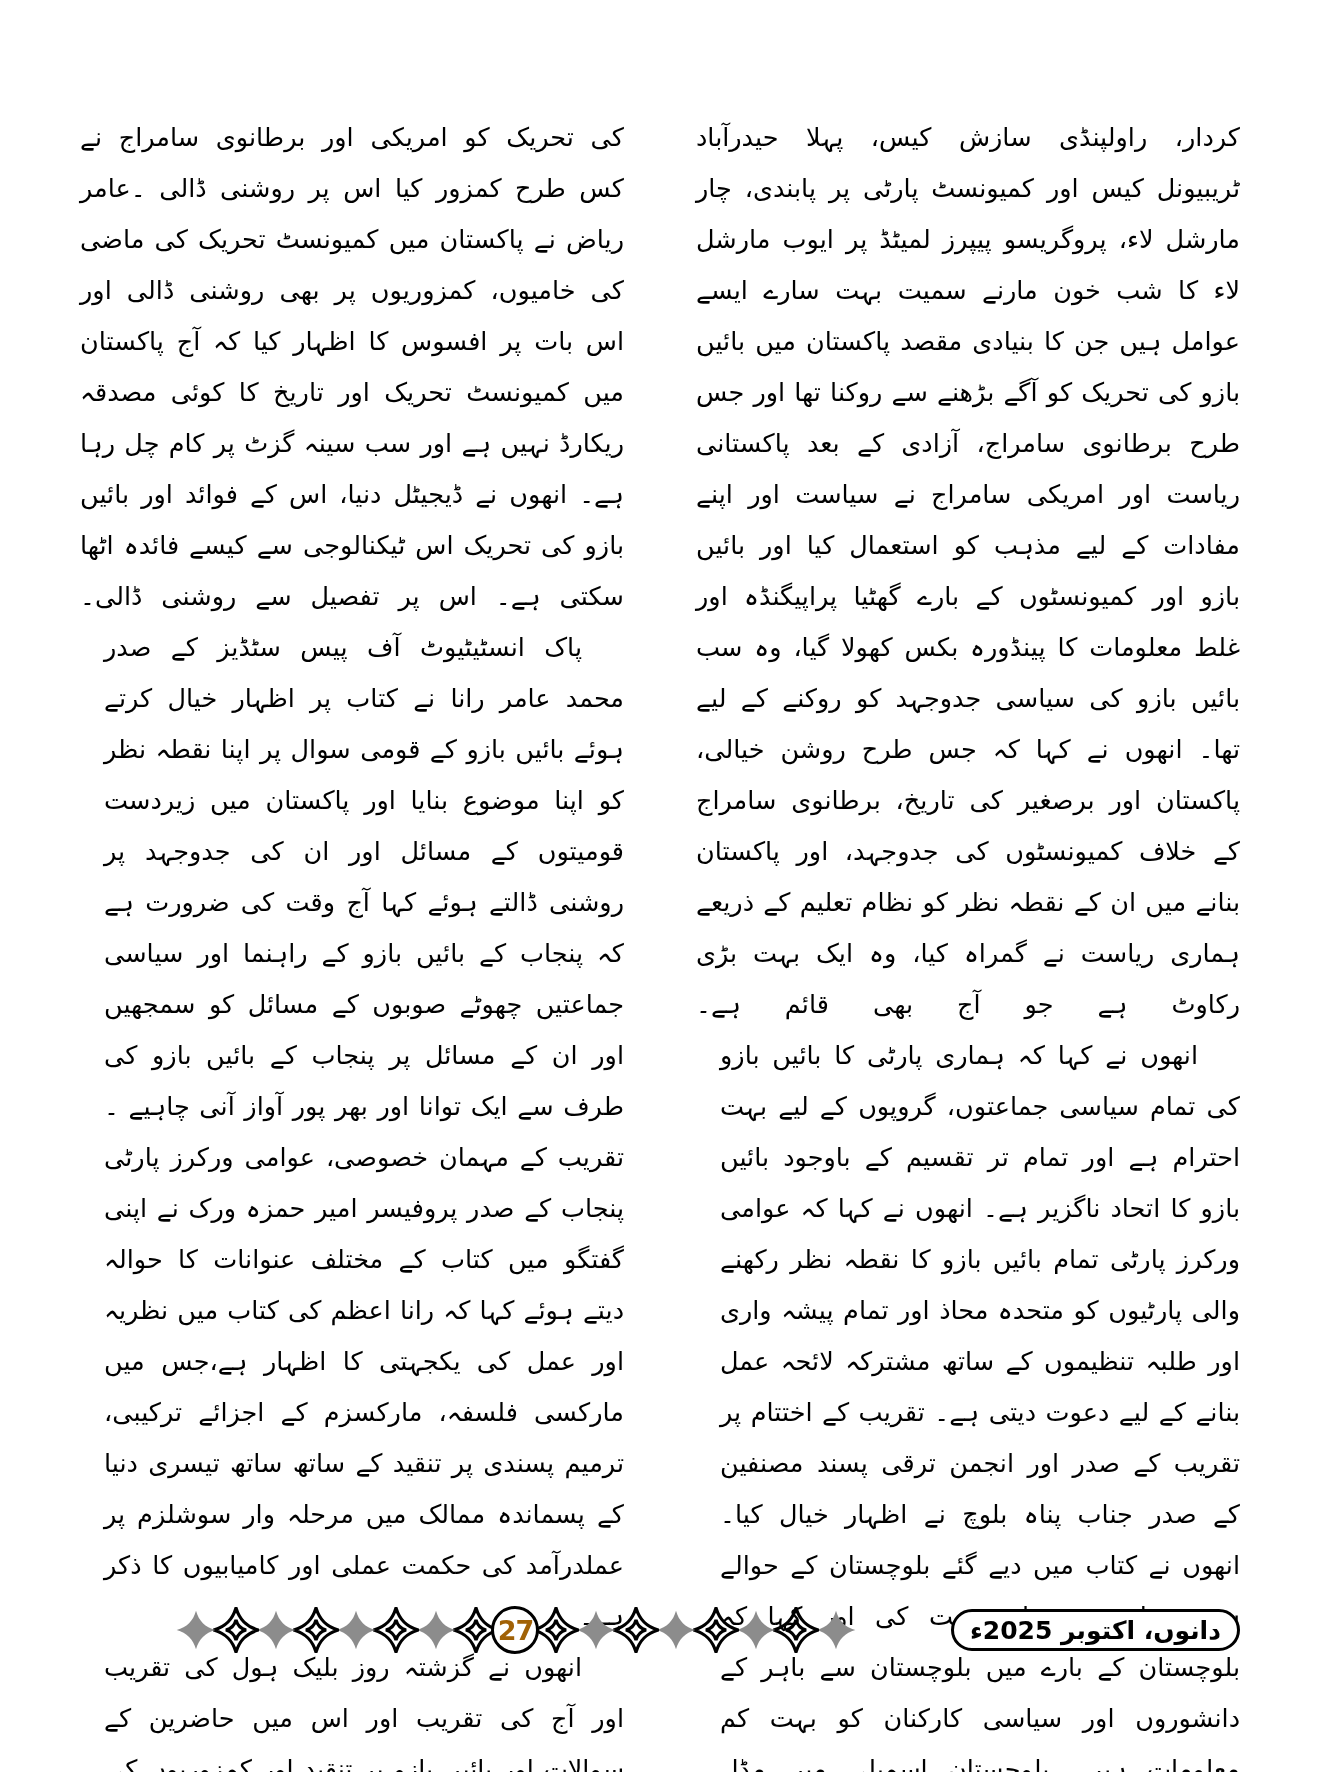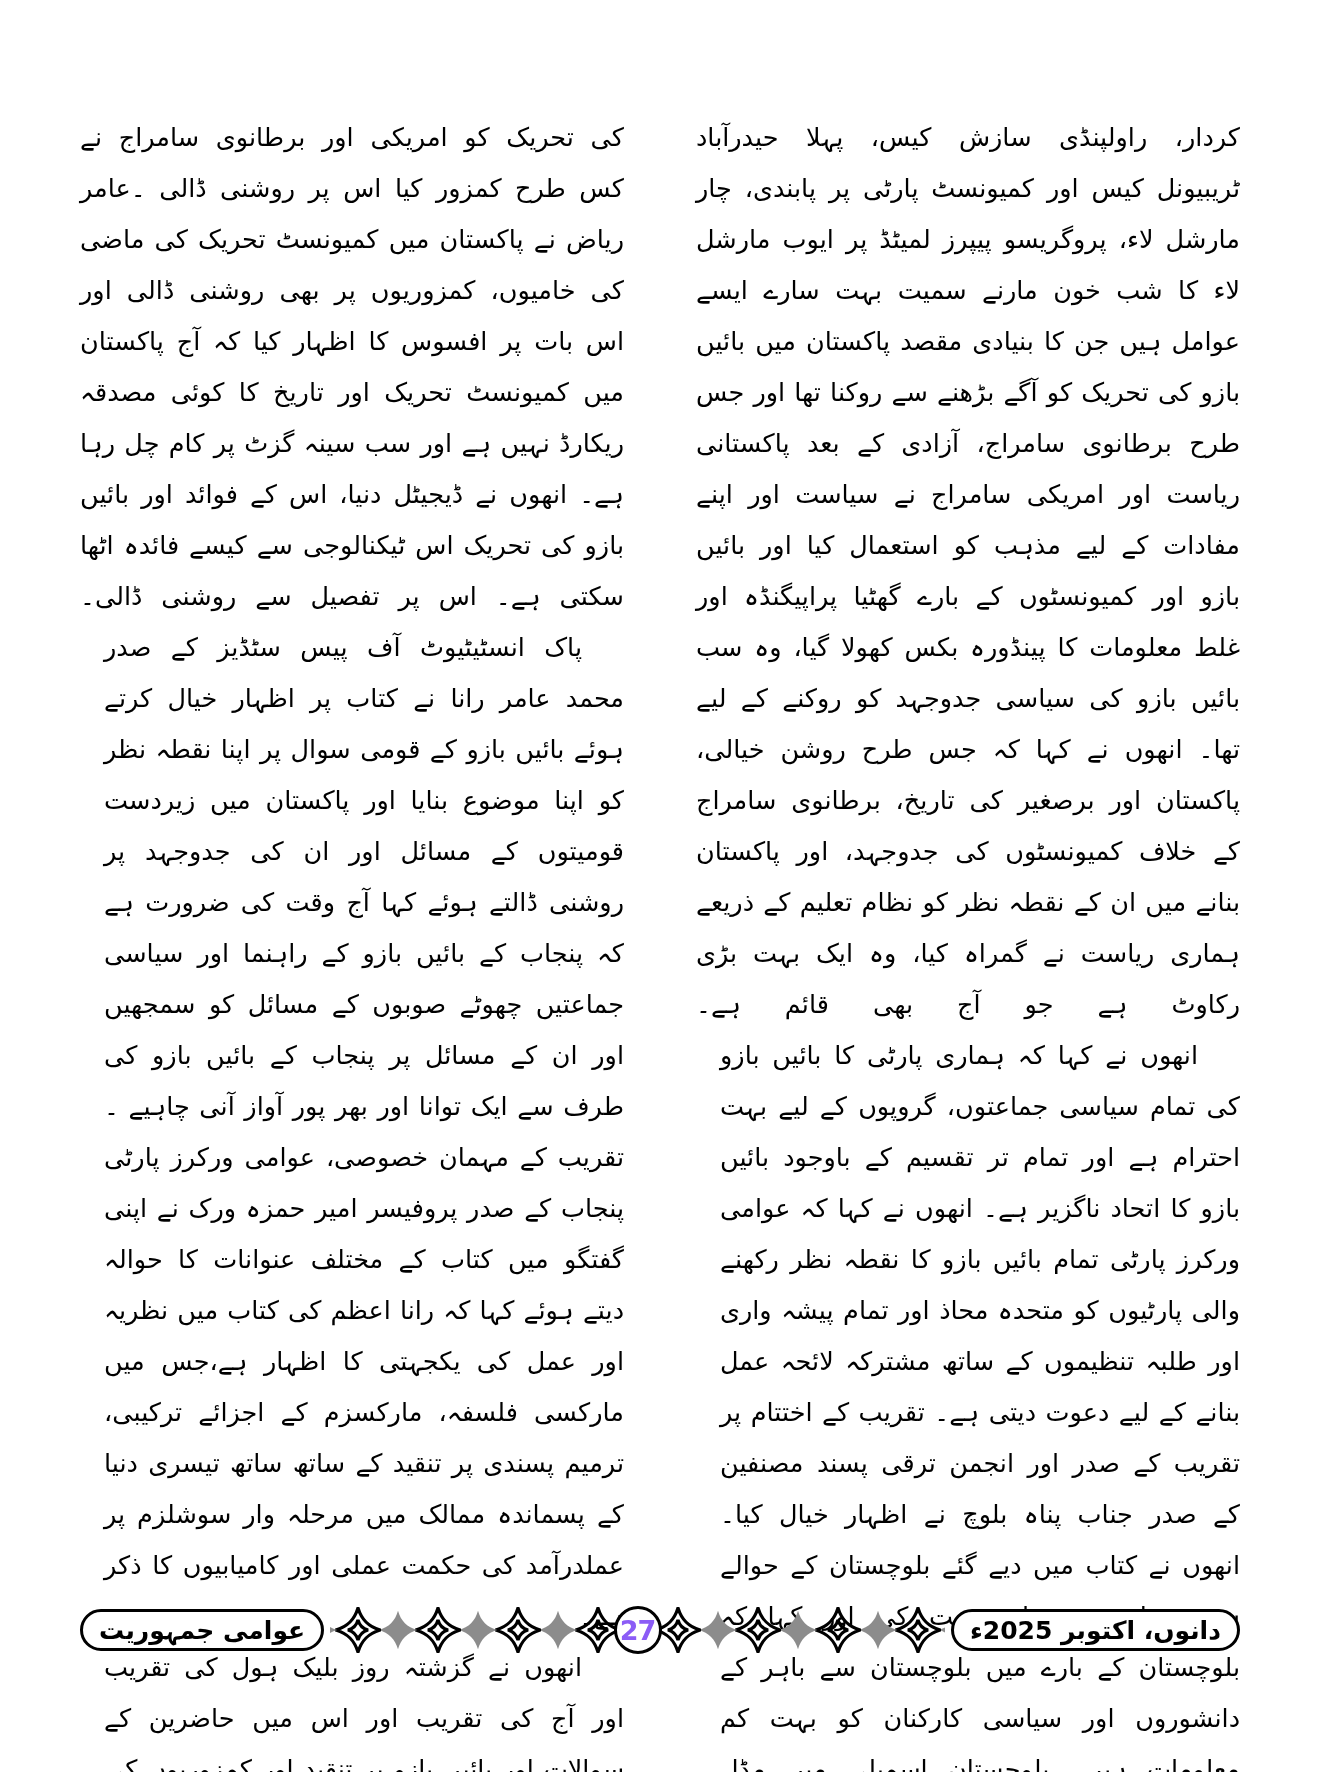--- a/index.html
+++ b/index.html
@@ -137,21 +137,21 @@
     justify-content: center;
     z-index: 4;
     box-sizing: border-box;
   }
   .page-num {
     font-size: 27px;
     font-weight: bold;
     font-family: "DejaVu Sans", "Liberation Sans", sans-serif;
     line-height: 1;
     letter-spacing: -1px;
-    color: #8b5cf6;
+    color: #a16207;
   }
 </style>
 </head>
 <body>
 
 <div class="page">
 
   <div class="columns">
 
     <div class="column">
@@ -162,23 +162,20 @@
 
     <div class="column">
       <p class="para">کردار، راولپنڈی سازش کیس، پہلا حیدرآباد ٹریبیونل کیس اور کمیونسٹ پارٹی پر پابندی، چار مارشل لاء، پروگریسو پیپرز لمیٹڈ پر ایوب مارشل لاء کا شب خون مارنے سمیت بہت سارے ایسے عوامل ہیں جن کا بنیادی مقصد پاکستان میں بائیں بازو کی تحریک کو آگے بڑھنے سے روکنا تھا اور جس طرح برطانوی سامراج، آزادی کے بعد پاکستانی ریاست اور امریکی سامراج نے سیاست اور اپنے مفادات کے لیے مذہب کو استعمال کیا اور بائیں بازو اور کمیونسٹوں کے بارے گھٹیا پراپیگنڈہ اور غلط معلومات کا پینڈورہ بکس کھولا گیا، وہ سب بائیں بازو کی سیاسی جدوجہد کو روکنے کے لیے تھا۔ انھوں نے کہا کہ جس طرح روشن خیالی، پاکستان اور برصغیر کی تاریخ، برطانوی سامراج کے خلاف کمیونسٹوں کی جدوجہد، اور پاکستان بنانے میں ان کے نقطہ نظر کو نظام تعلیم کے ذریعے ہماری ریاست نے گمراہ کیا، وہ ایک بہت بڑی رکاوٹ ہے جو آج بھی قائم ہے۔</p>
       <p class="para indent last">انھوں نے کہا کہ ہماری پارٹی کا بائیں بازو کی تمام سیاسی جماعتوں، گروپوں کے لیے بہت احترام ہے اور تمام تر تقسیم کے باوجود بائیں بازو کا اتحاد ناگزیر ہے۔ انھوں نے کہا کہ عوامی ورکرز پارٹی تمام بائیں بازو کا نقطہ نظر رکھنے والی پارٹیوں کو متحدہ محاذ اور تمام پیشہ واری اور طلبہ تنظیموں کے ساتھ مشترکہ لائحہ عمل بنانے کے لیے دعوت دیتی ہے۔ تقریب کے اختتام پر تقریب کے صدر اور انجمن ترقی پسند مصنفین کے صدر جناب پناہ بلوچ نے اظہار خیال کیا۔ انھوں نے کتاب میں دیے گئے بلوچستان کے حوالے سے مضامین پر بات چیت کی اور کہا کہ بلوچستان کے بارے میں بلوچستان سے باہر کے دانشوروں اور سیاسی کارکنان کو بہت کم معلومات ہیں۔ بلوچستان اسمبلی میں مڈل کلاس بیٹھ گئی ہے اور سردار پیچھے ہٹ رہے ہیں ۔ جناب پناہ بلوچ نے کہا کہ بلوچستان میں پنجابی محنت کشوں کا قتل قابل مذمت ہے لیکن پنجاب کے سیاست دانوں، بائیں بازو کی پارٹیوں اور پنجابی دانشوروں کو ان ہزاروں بلوچ نوجوانوں کے اغواء اور قتل عام پر بھی آواز بلند کرنی چاہئے جن کو پاکستانی اسٹیبلشمنٹ اپنے مفادات کے لیے تختہ مشق بنا رہی ہے۔</p>
     </div>
 
   </div>
 
   <div class="footer">
 
-    <div class="pill pill-title">
-      <span>عوامی جمہوریت</span>
-    </div>
 
     <div class="diamond-band">
       <div class="diamond-row">
           <svg viewBox="0 0 100 100" class="dia">
             <path d="M50 8 C 56 30 70 44 92 50 C 70 56 56 70 50 92 C 44 70 30 56 8 50 C 30 44 44 30 50 8 Z" fill="#8c8c8c"></path>
           </svg>
           <svg viewBox="0 0 100 100" class="dia">
             <path d="M50 2 C 58 28 72 42 98 50 C 72 58 58 72 50 98 C 42 72 28 58 2 50 C 28 42 42 28 50 2 Z" fill="none" stroke="#000000" stroke-width="7"></path>
             <path d="M50 28 C 53 40 60 47 72 50 C 60 53 53 60 50 72 C 47 60 40 53 28 50 C 40 47 47 40 50 28 Z" fill="none" stroke="#000000" stroke-width="7"></path>
           </svg>

